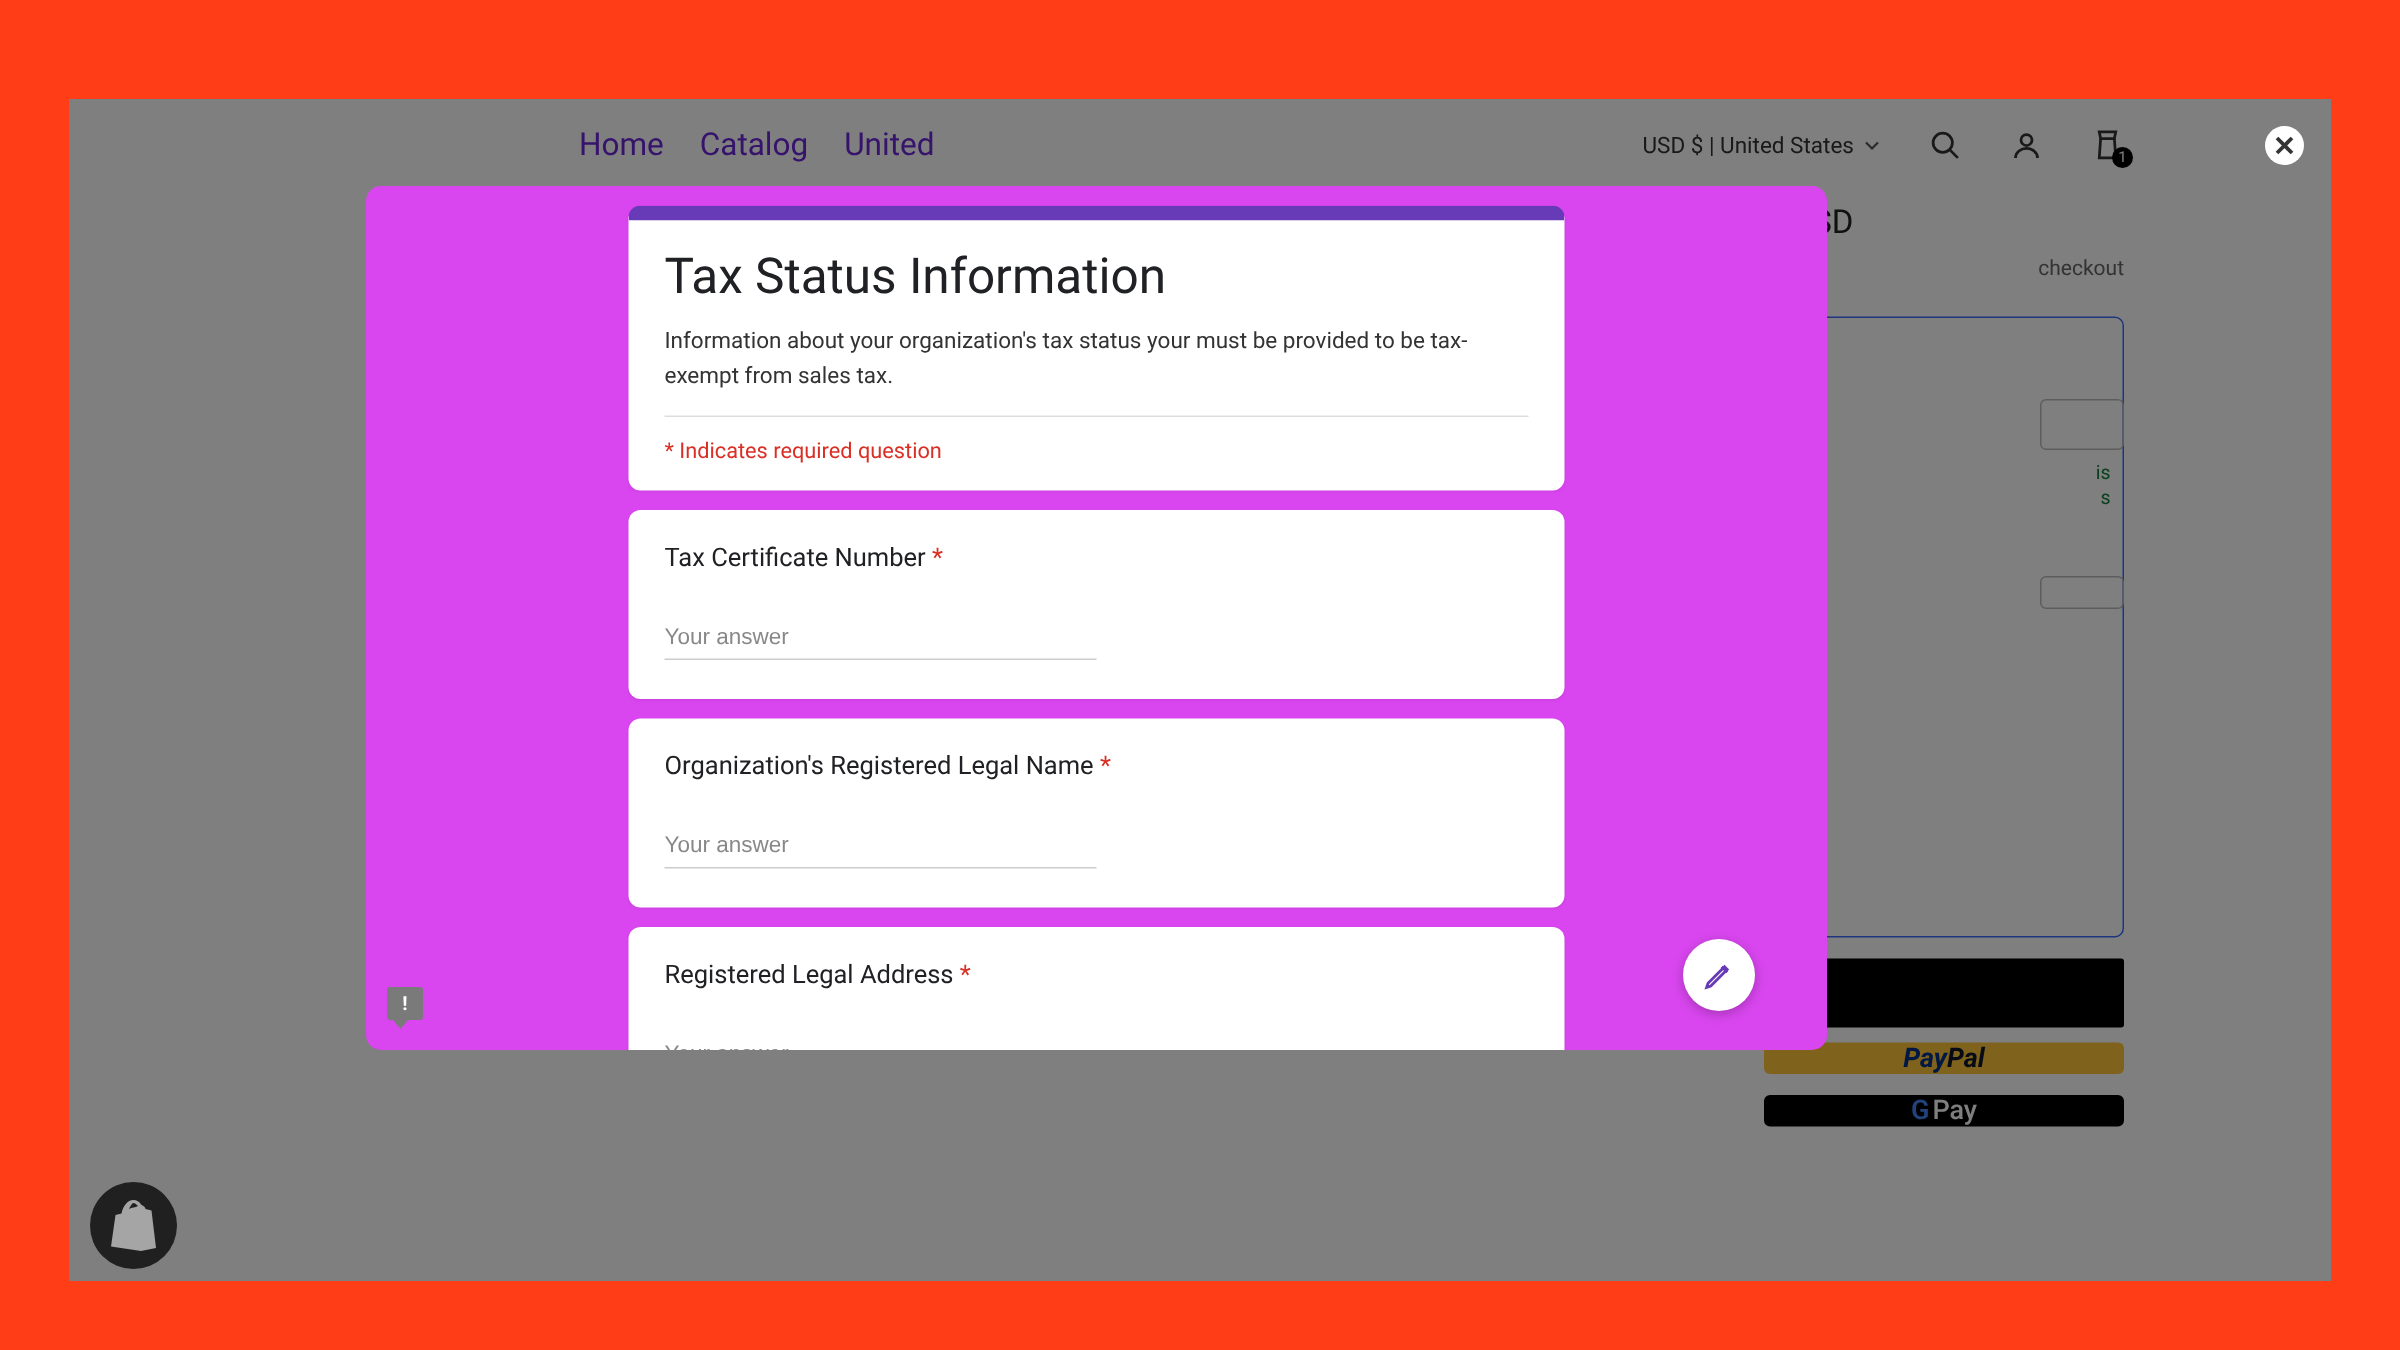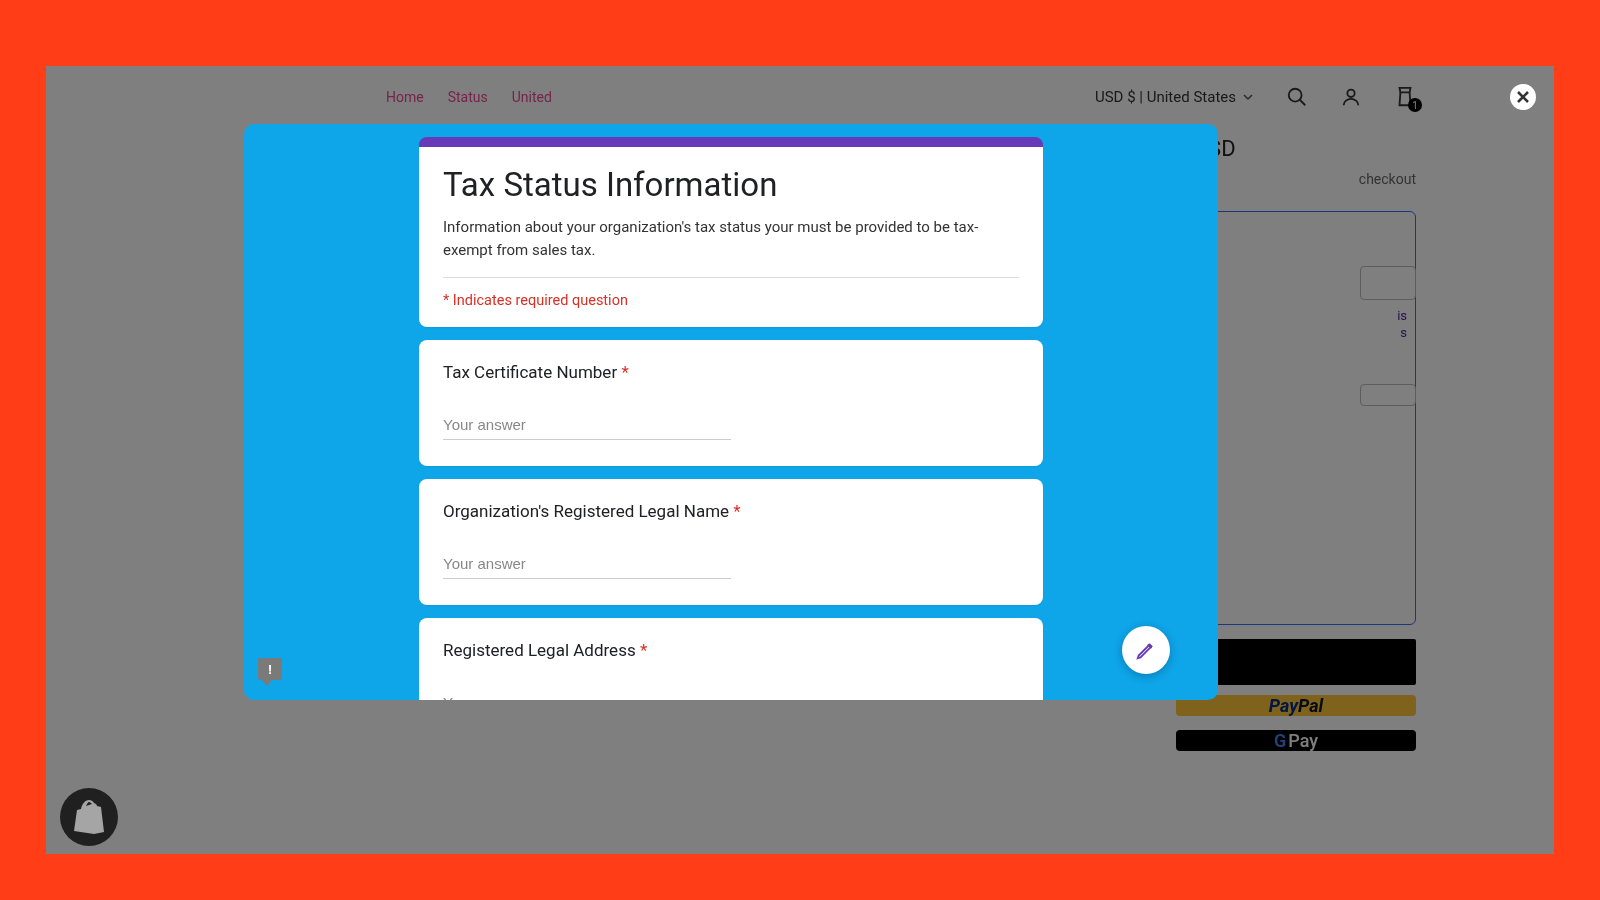--- a/index.html
+++ b/index.html
@@ -23,21 +23,21 @@
 .store-header {
   position: absolute; left: 0; right: 0; top: 0;
   height: 62px;
   display: flex; align-items: center;
   padding: 0 30px;
   background: #fff;
 }
 .nav-links {
   position: absolute; left: 340px; top: 0; height: 62px;
   display: flex; align-items: center; gap: 24px;
-  color: #ec4899; font-size: 14px;
+  color: #6d28d9; font-size: 21px;
 }
 .nav-links span { cursor: pointer; }
 .header-right {
   position: absolute; right: 138px; top: 0; height: 62px;
   display: flex; align-items: center; gap: 32px;
   color: #444;
 }
 .currency { font-size: 15px; color: #333; display: flex; align-items: center; gap: 6px; }
 .icon-btn { width: 22px; height: 22px; display: inline-flex; align-items: center; justify-content: center; }
 .cart-wrap { position: relative; }
@@ -52,42 +52,42 @@
   position: absolute;
   right: 138px; top: 70px;
   width: 240px;
   color: #222;
 }
 .price-line { font-size: 22px; text-align: left; margin-bottom: 10px; }
 .checkout-note { font-size: 14px; text-align: right; color: #666; margin-bottom: 24px; }
 .panel-box { border: 1.5px solid #3d6cff; border-radius: 6px; height: 414px; margin-bottom: 14px; position: relative;}
 .panel-inner-box { position:absolute; right:-1px; top:54px; width:56px; height:34px; border:1px solid #bbb; border-radius:4px;}
 .panel-inner-box2 { position:absolute; right:-1px; top:172px; width:56px; height:22px; border:1px solid #bbb; border-radius:4px;}
-.panel-text { position:absolute; right:8px; top:96px; font-size:13px; color:#4c1d95; line-height:1.3; text-align:right; }
+.panel-text { position:absolute; right:8px; top:96px; font-size:13px; color:#15803d; line-height:1.3; text-align:right; }
 .black-btn { background:#000; height:46px; border-radius:2px; margin-bottom:10px;}
 .paypal-btn { background:#ffc439; height:42px; border-radius:4px; display:flex; align-items:center; justify-content:center; font-style:italic; font-weight:700; font-size:18px; }
 .paypal-btn .pp-blue { color:#003087; }
 .paypal-btn .pp-cyan { color:#0f172a; }
 .gpay-btn { background:#000; height:42px; border-radius:4px; display:flex; align-items:center; justify-content:center; color:#fff; font-size:18px; font-weight:500; gap:2px;}
 .pay-row { display:flex; gap:14px;flex-direction:column; }
 .pay-row > * { flex:1; }
 
 .close-x {
   position: absolute; top: 18px; right: 18px;
   width: 26px; height: 26px; border-radius: 50%;
   background: #fff; color: #333;
   display: flex; align-items: center; justify-content: center;
   font-size: 18px; font-weight: bold; cursor: pointer;
 }
 
 .modal {
   position: absolute;
   left: 198px; top: 58px;
   width: 974px; height: 576px;
-  background: #0ea5e9;
+  background: #d946ef;
   border-radius: 10px;
   overflow: hidden;
 }
 .modal-scroll {
   position: absolute; inset: 0;
   overflow-y: auto;
   padding: 13px 0 30px 0;
 }
 .modal-scroll::-webkit-scrollbar { width: 12px; }
 .modal-scroll::-webkit-scrollbar-track { background: transparent; }
@@ -163,21 +163,21 @@
 </style>
 </head>
 <body>
 
 <div class="outer-frame">
   <div class="app-area">
 
     <div class="store-header">
       <div class="nav-links">
         <span>Home</span>
-        <span>Status</span>
+        <span>Catalog</span>
         <span>United</span>
       </div>
       <div class="header-right">
         <div class="currency">
           <span>USD $ | United States</span>
           <svg width="12" height="12" viewBox="0 0 12 12">
               <path d="M2 4 L6 8 L10 4" stroke="#555" stroke-width="1.5" fill="none"></path>
             </svg>
         </div>
         <span class="icon-btn">

